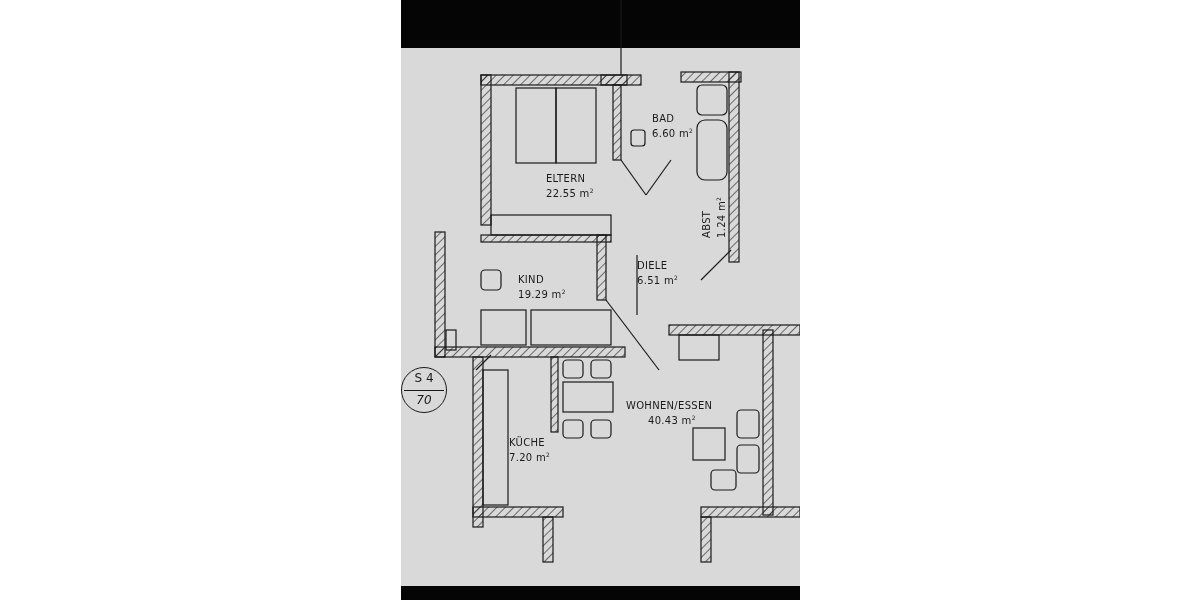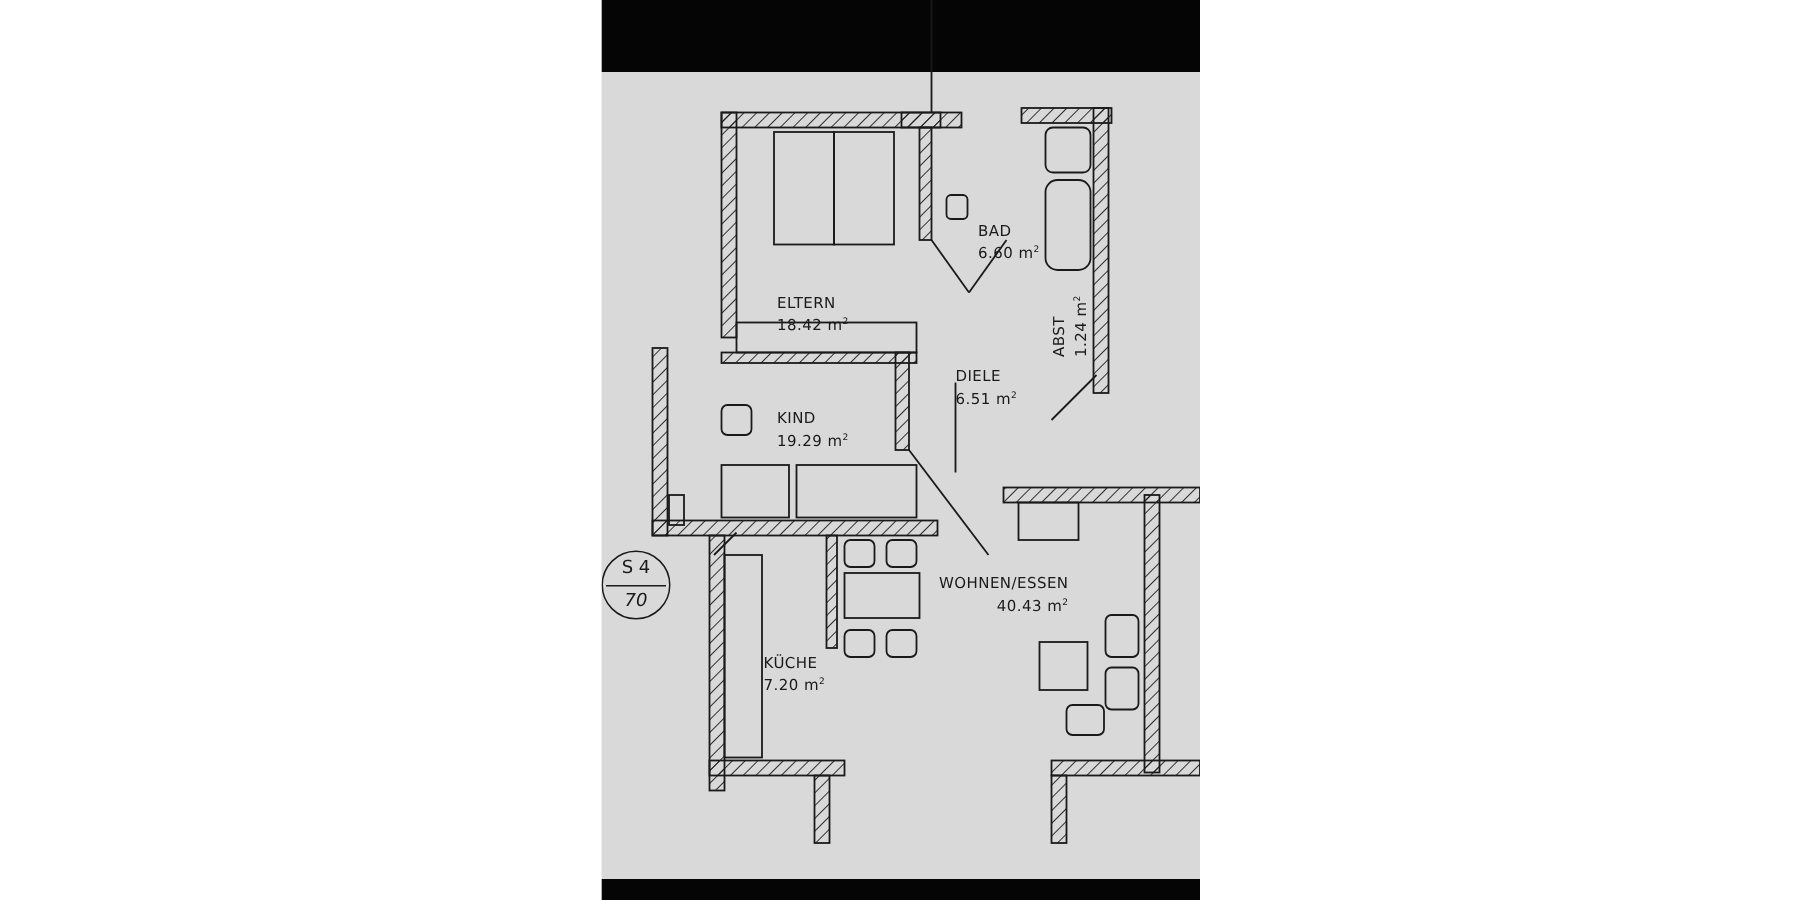--- a/index.html
+++ b/index.html
@@ -76,41 +76,41 @@
       <line x1="220" y1="160" x2="245" y2="195"></line>
       <line x1="245" y1="195" x2="270" y2="160"></line>
       <line x1="205" y1="300" x2="258" y2="370"></line>
       <line x1="330" y1="250" x2="300" y2="280"></line>
       <line x1="236" y1="255" x2="236" y2="315"></line>
       <line x1="75" y1="370" x2="90" y2="355"></line>
       <line x1="220" y1="0" x2="220" y2="75"></line>
     </g>
   </svg>
 
-  <div class="lbl" style="left:117px;top:173px;margin-top:24px;">
+  <div class="lbl" style="left:145px;top:173px;">
     <div>ELTERN</div>
-    <div><span>18.42 m</span><sup>2</sup></div>
+    <div><span>22.55 m</span><sup>2</sup></div>
   </div>
-  <div class="lbl" style="left:251px;top:113px;margin-top:36px;">
+  <div class="lbl" style="left:251px;top:113px;">
     <div>BAD</div>
     <div><span>6.60 m</span><sup>2</sup></div>
   </div>
   <div class="lbl vert" style="left:300px;top:238px;">
     <div>ABST</div>
     <div><span>1.24 m</span><sup>2</sup></div>
   </div>
   <div class="lbl" style="left:117px;top:258px;margin-top:16px;">
     <div>KIND</div>
     <div><span>19.29 m</span><sup>2</sup></div>
   </div>
-  <div class="lbl" style="left:236px;top:246px;">
+  <div class="lbl" style="left:236px;top:260px;">
     <div>DIELE</div>
     <div><span>6.51 m</span><sup>2</sup></div>
   </div>
-  <div class="lbl" style="left:225px;top:384px;text-align:right;">
+  <div class="lbl" style="left:225px;top:400px;">
     <div>WOHNEN/ESSEN</div>
     <div style="padding-left:22px;"><span>40.43 m</span><sup>2</sup></div>
   </div>
   <div class="lbl" style="left:108px;top:437px;">
     <div>KÜCHE</div>
     <div><span>7.20 m</span><sup>2</sup></div>
   </div>
 
   <div class="circle-tag">
     <div class="t" style="top:3px;">S 4</div>

